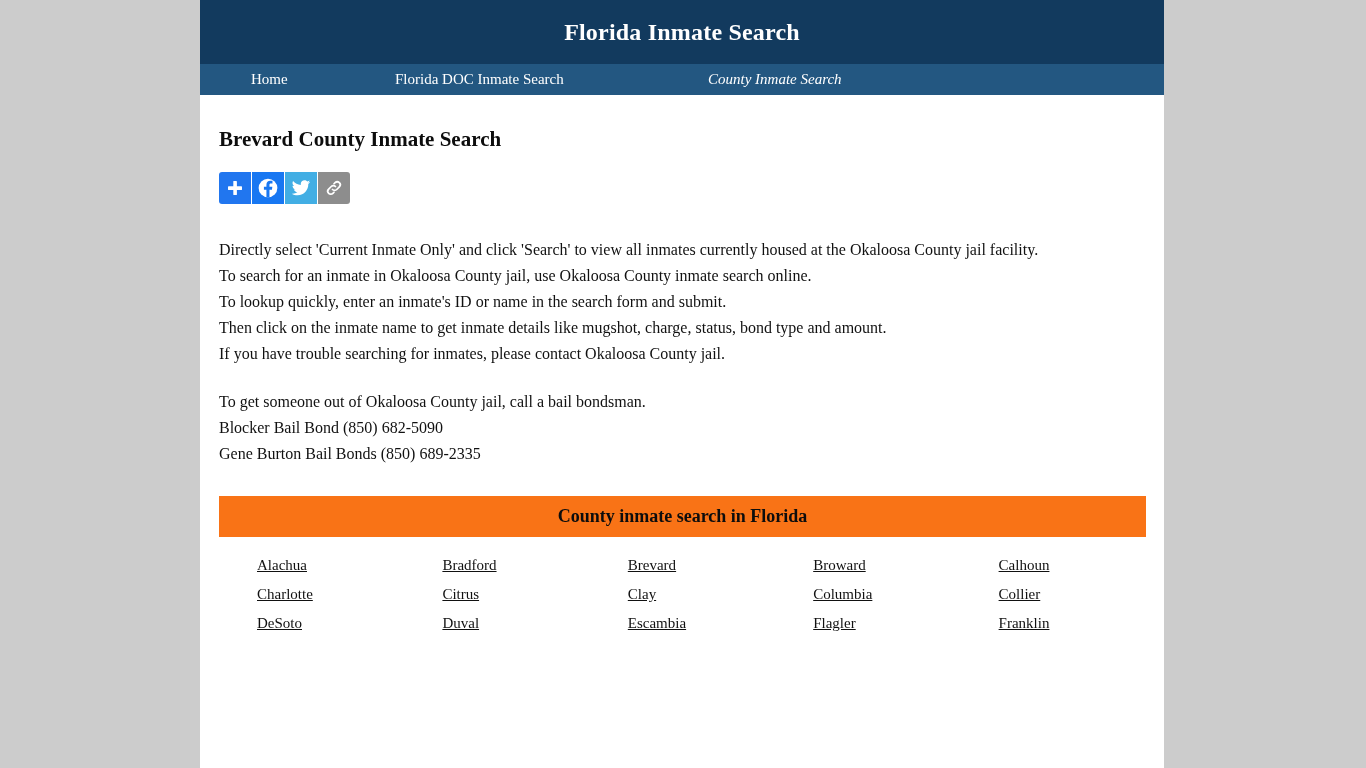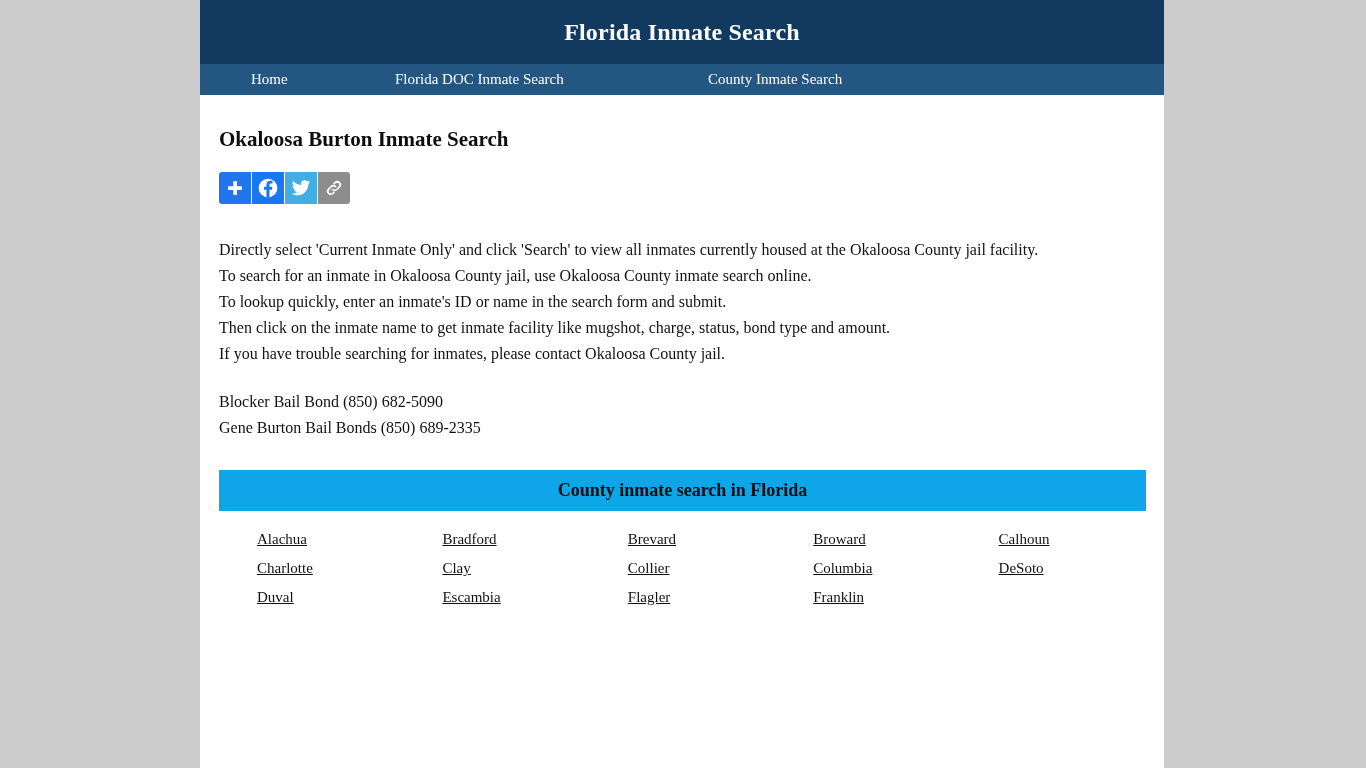--- a/index.html
+++ b/index.html
@@ -54,21 +54,21 @@
     color: #ffffff;
     font-size: 15px;
     font-family: "Liberation Serif", "DejaVu Serif", serif;
     text-decoration: none;
     white-space: nowrap;
     display: inline-block;
     line-height: 31px;
   }
   .nav-item.home { width: 122px; padding-left: 19px; }
   .nav-item.doc  { width: 277px; padding-left: 41px; }
-  .nav-item.county { padding-left: 77px; }
+  .nav-item.county { padding-left: 77px; font-style: italic; }
   
   .content {
     padding: 20px 19px 0 19px;
   }
   .page-title {
     font-size: 21px;
     font-weight: bold;
     color: #0d0d0d;
     margin: 12px 0 0 0;
     font-family: "Liberation Serif", "DejaVu Serif", serif;
@@ -120,21 +120,21 @@
     text-decoration: underline;
     cursor: pointer;
   }
   .bail-block { margin-top: 22px; }
   
   .county-section {
     margin-top: 29px;
     width: 927px;
   }
   .county-header {
-    background: #0ea5e9;
+    background: #f97316;
     height: 41px;
     display: flex;
     align-items: center;
     justify-content: center;
   }
   .county-header-title {
     font-size: 18px;
     font-weight: bold;
     color: #0d0d0d;
     font-family: "Liberation Serif", "DejaVu Serif", serif;
@@ -170,21 +170,21 @@
     </div>
 
     <nav class="main-nav">
       <a class="nav-item home" href="#">Home</a>
       <a class="nav-item doc" href="#">Florida DOC Inmate Search</a>
       <a class="nav-item county" href="#">County Inmate Search</a>
     </nav>
 
     <div class="content">
 
-      <h2 class="page-title">Okaloosa Burton Inmate Search</h2>
+      <h2 class="page-title">Brevard County Inmate Search</h2>
 
       <div class="share-row">
         <div class="share-btn share-addthis">
           <svg width="20" height="20" viewBox="0 0 20 20">
             <rect x="8.3" y="3" width="3.6" height="14" fill="#ffffff" rx="0.4"></rect>
             <rect x="3" y="8.3" width="14" height="3.6" fill="#ffffff" rx="0.4"></rect>
           </svg>
         </div>
         <div class="share-btn share-facebook">
           <svg width="22" height="22" viewBox="0 0 24 24">
@@ -204,27 +204,28 @@
               <path d="M13.8 10.2a3.6 3.6 0 0 0-5.1 0l-3.1 3.1a3.6 3.6 0 0 0 5.1 5.1l1.3-1.3"></path>
             </g>
           </svg>
         </div>
       </div>
 
       <div class="intro-block">
         <p class="body-line">Directly select 'Current Inmate Only' and click 'Search' to view all inmates currently housed at the Okaloosa County jail facility.</p>
         <p class="body-line">To search for an inmate in Okaloosa County jail, use Okaloosa County inmate search online.</p>
         <p class="body-line">To lookup quickly, enter an inmate's ID or name in the search form and submit.</p>
-        <p class="body-line">Then click on the inmate name to get inmate facility like mugshot, charge, status, bond type and amount.</p>
+        <p class="body-line">Then click on the inmate name to get inmate details like mugshot, charge, status, bond type and amount.</p>
         <p class="body-line">If you have trouble searching for inmates, please contact Okaloosa County jail.</p>
       </div>
 
 
 
       <div class="bail-block">
+        <p class="body-line">To get someone out of Okaloosa County jail, call a bail bondsman.</p>
         <p class="body-line">Blocker Bail Bond (850) 682-5090</p>
         <p class="body-line">Gene Burton Bail Bonds (850) 689-2335</p>
       </div>
 
       <div class="county-section">
         <div class="county-header">
           <span class="county-header-title">County inmate search in Florida</span>
         </div>
         <div class="county-grid" id="county-grid">
             <div class="county-cell">
@@ -239,27 +240,30 @@
             <div class="county-cell">
               <a class="county-link" href="#">Broward</a>
             </div>
             <div class="county-cell">
               <a class="county-link" href="#">Calhoun</a>
             </div>
             <div class="county-cell">
               <a class="county-link" href="#">Charlotte</a>
             </div>
             <div class="county-cell">
+              <a class="county-link" href="#">Citrus</a>
+            </div>
+            <div class="county-cell">
               <a class="county-link" href="#">Clay</a>
             </div>
             <div class="county-cell">
+              <a class="county-link" href="#">Columbia</a>
+            </div>
+            <div class="county-cell">
               <a class="county-link" href="#">Collier</a>
-            </div>
-            <div class="county-cell">
-              <a class="county-link" href="#">Columbia</a>
             </div>
             <div class="county-cell">
               <a class="county-link" href="#">DeSoto</a>
             </div>
             <div class="county-cell">
               <a class="county-link" href="#">Duval</a>
             </div>
             <div class="county-cell">
               <a class="county-link" href="#">Escambia</a>
             </div>

